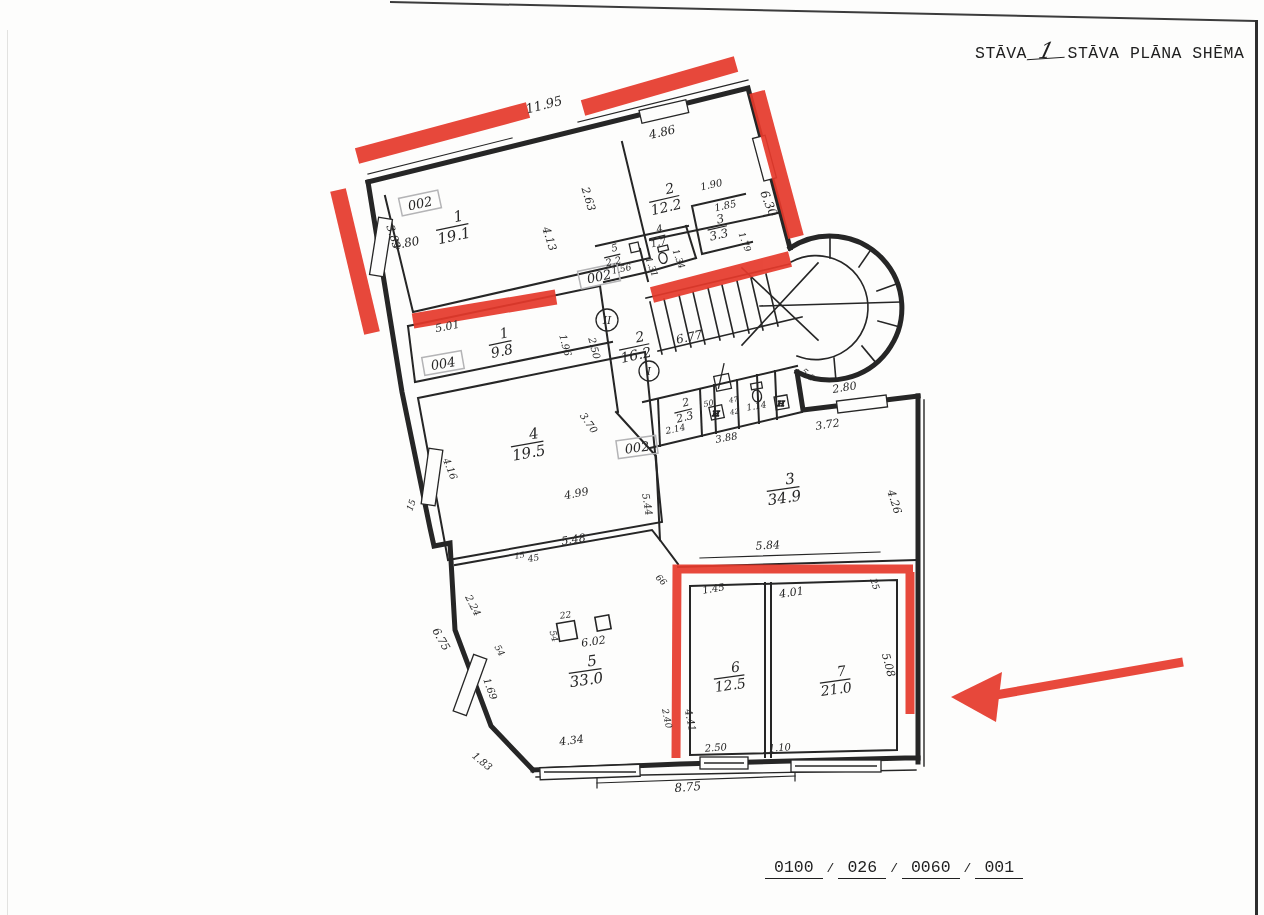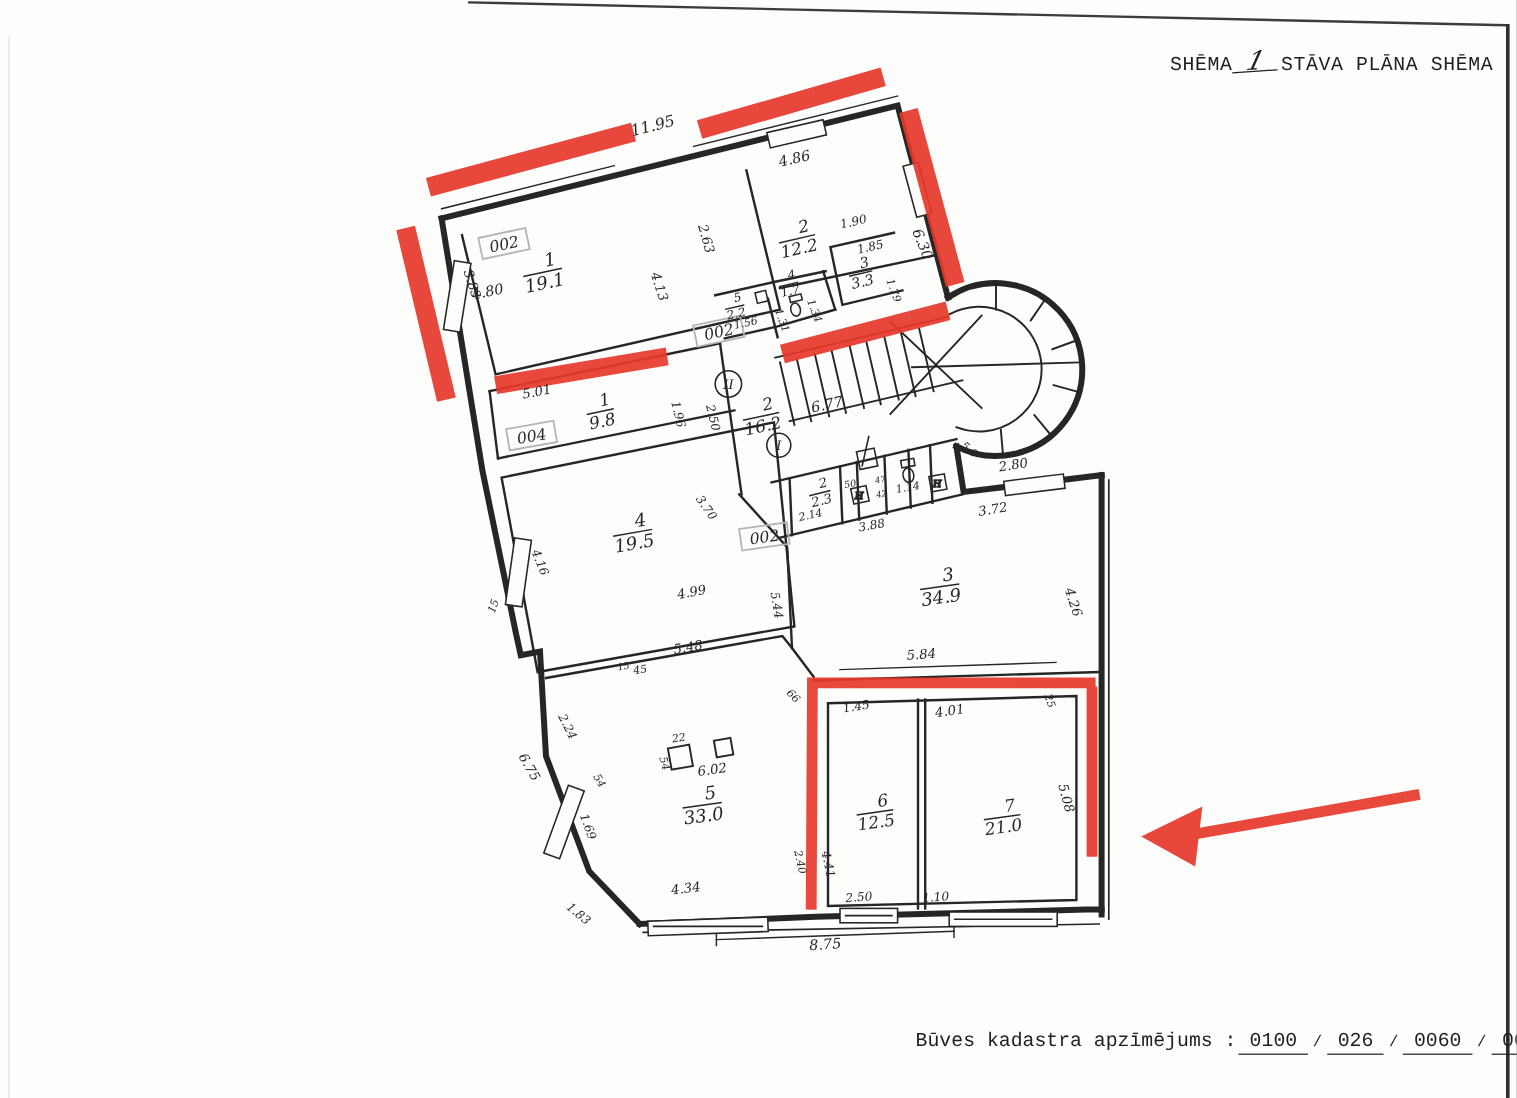--- a/index.html
+++ b/index.html
@@ -19,21 +19,21 @@
   #footer .sep{font-size:13px;padding:0 2px;}
   svg text{font-family:"DejaVu Serif",serif;font-style:italic;fill:#262626;}
 </style>
 </head>
 <body>
 
 <div id="page">
   <div class="scan-right"></div>
   <div class="scan-left"></div>
 
-  <div id="title"><span>SHĒMA</span><span class="floor">1</span><span>STĀVA PLĀNA SHĒMA</span></div>
+  <div id="title"><span>STĀVA</span><span class="floor">1</span><span>STĀVA PLĀNA SHĒMA</span></div>
 
   <svg width="1264" height="915" viewBox="0 0 1264 915">
 
     <line x1="390" y1="2" x2="1256" y2="21" stroke="#3c3c3c" stroke-width="2"></line>
 
     <g stroke="#262626" fill="none" stroke-linecap="square">
 
       <g stroke-width="5">
         <path d="M368,182 L748,88 L790,248"></path>
         <path d="M790,248 A72,72 0 1 1 797,372"></path>
@@ -328,21 +328,20 @@
           <text x="607" y="324" text-anchor="middle" font-size="11">II</text>
         </g>
         <g>
           <circle cx="649" cy="371" r="10" fill="none" stroke="#262626" stroke-width="1.3"></circle>
           <text x="649" y="375" text-anchor="middle" font-size="11">I</text>
         </g>
       </g>
   </svg>
 
   <div id="footer">
-    <span>Būves kadastra apzīmējums :</span>
     <span class="num">0100</span>
     <span class="sep">/</span>
     <span class="num">026</span>
     <span class="sep">/</span>
     <span class="num">0060</span>
     <span class="sep">/</span>
     <span class="num">001</span>
   </div>
 </div>
 

